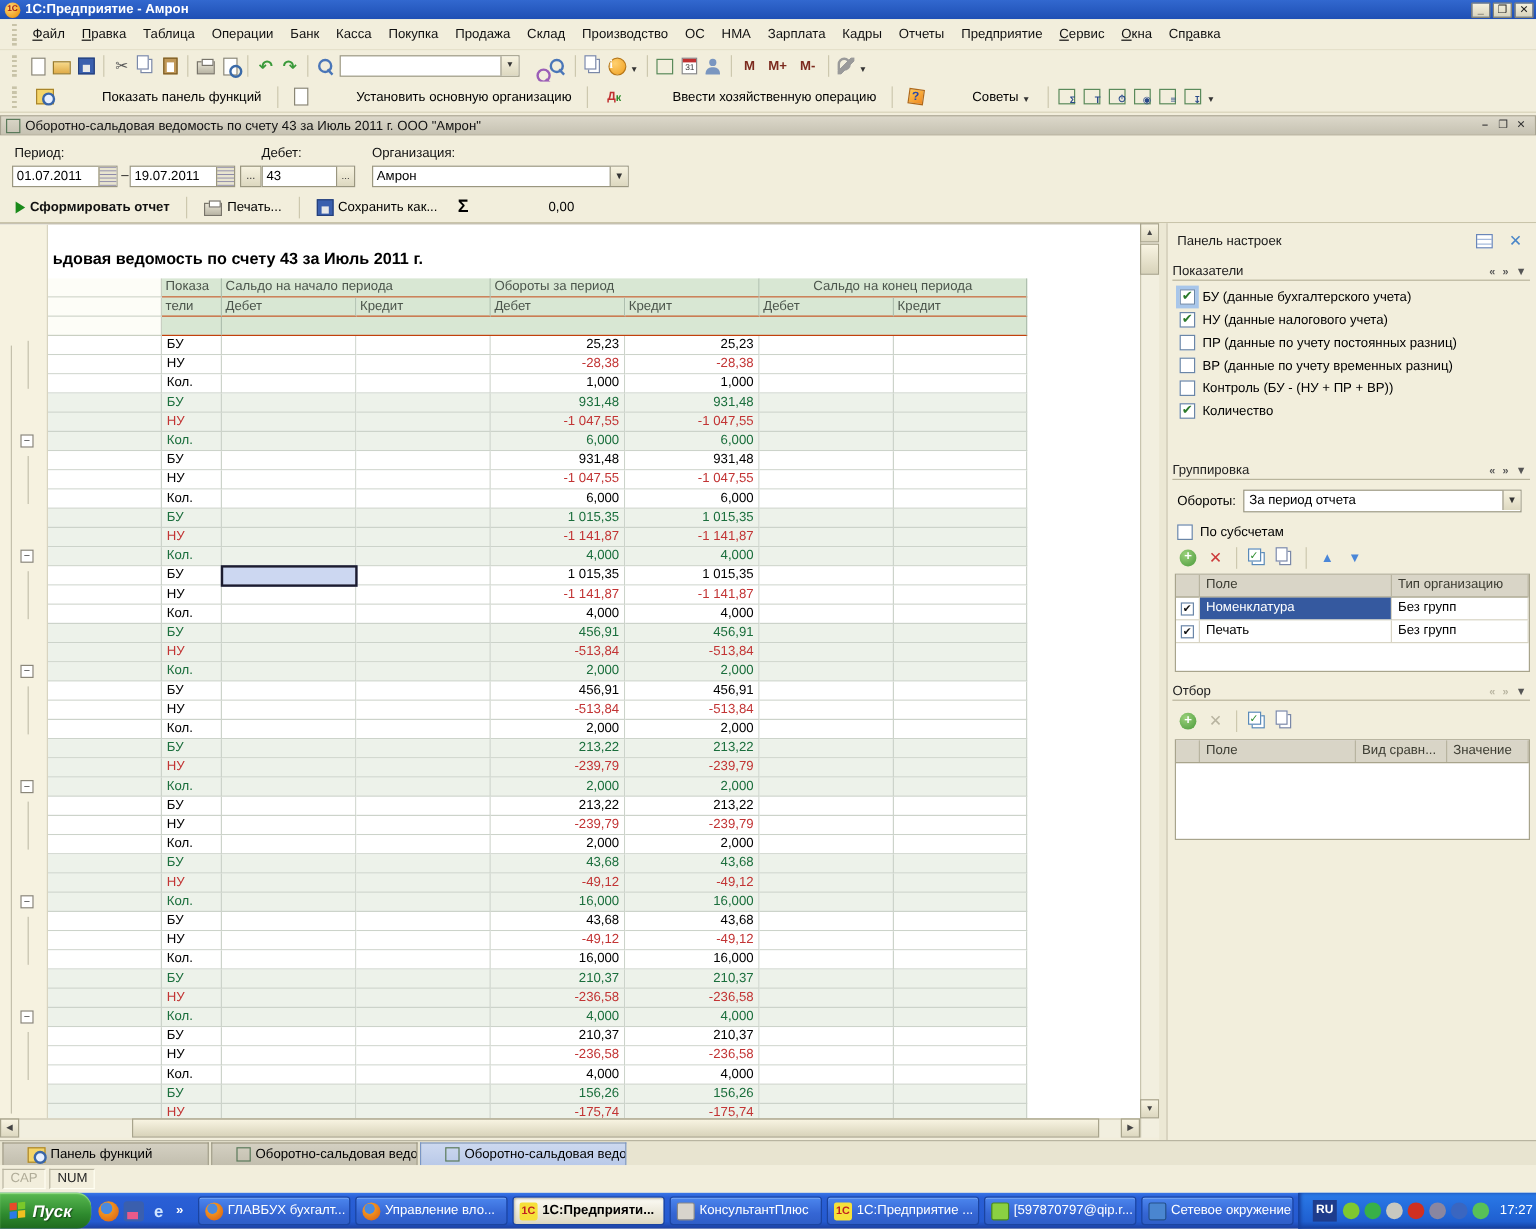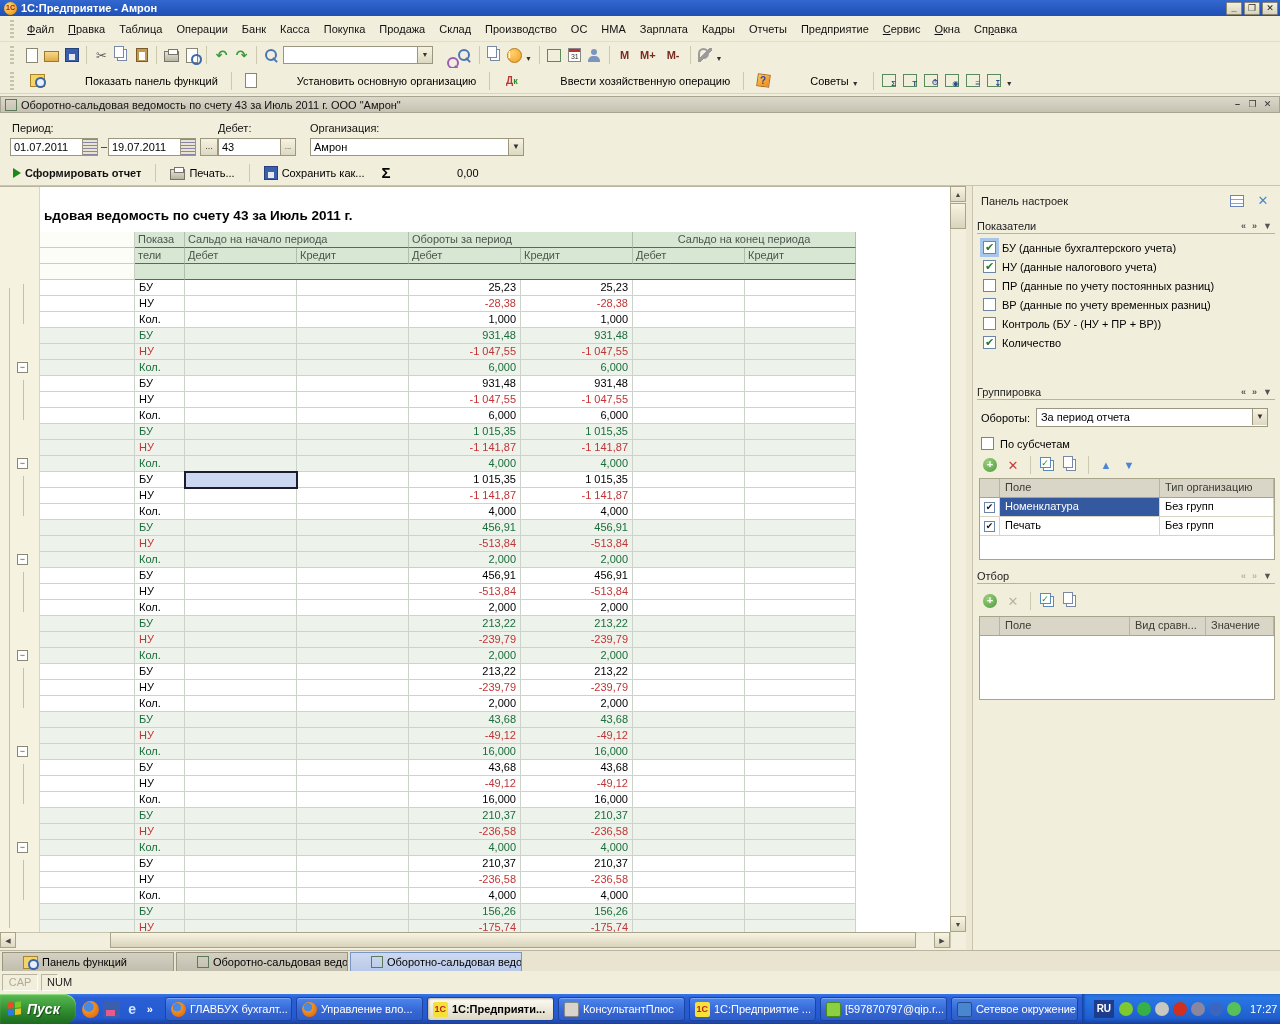--- a/index.html
+++ b/index.html
@@ -158,21 +158,21 @@
   .tabbar { left:0; top:950px; width:1280px; height:21px; background:#e8e4d0; border-top:1px solid #b8b4a0; display:flex; align-items:flex-end; gap:2px; padding:1px 2px 0; }
   .mtab { display:flex; align-items:center; gap:4px; height:19px; padding:0 20px; background:linear-gradient(180deg,#d4d0c2,#c2beae); border:1px solid #9a9682; border-bottom:none; width:172px; overflow:hidden; white-space:nowrap; }
   .mtab.active { background:linear-gradient(180deg,#cdd9f0,#b9c9e8); border-color:#7a96c4; }
   .sheet-ic { width:12px; height:12px; flex:none; background:#fff linear-gradient(#9ab89a 1px,transparent 1px) 0 0/4px 4px,#fff linear-gradient(90deg,#9ab89a 1px,transparent 1px) 0 0/4px 4px; border:1px solid #5a7a5a; }
 
   
   .statusbar { left:0; top:971px; width:1280px; height:23px; background:#f2eedc; display:flex; align-items:center; gap:3px; padding:0 2px; }
   .st-field { height:17px; border:1px solid; border-color:#b8b4a0 #fffef2 #fffef2 #b8b4a0; padding:1px 5px; }
   .st-msg { flex:1; }
   .st-cap { width:36px; text-align:center; color:#b0ac98; }
-  .st-num { width:17px; text-align:left; color:#222; }
+  .st-num { width:38px; text-align:right; color:#222; }
 
   
   .taskbar { left:0; top:994px; width:1280px; height:30px; background:linear-gradient(180deg,#3a77e8 0%,#2a5fd6 12%,#245ad0 80%,#1c3f9e 100%); display:flex; align-items:center; }
   .start-btn { height:30px; padding:0 16px 0 8px; border-radius:0 12px 12px 0; background:linear-gradient(180deg,#5aba52,#2e8a2e 60%,#1e6a1e); box-shadow:inset 0 1px 1px #9ae08a; display:flex; align-items:center; gap:5px; color:#fff; font-weight:bold; font-style:italic; font-size:14px; text-shadow:1px 1px 1px #1a4a1a; }
   .flag { width:14px; height:14px; display:grid; grid-template-columns:6px 6px; grid-template-rows:6px 6px; gap:1px; transform:skewY(-6deg); }
   .flag i:nth-child(1){background:#e84a2a;} .flag i:nth-child(2){background:#7ac82a;} .flag i:nth-child(3){background:#2a7ae8;} .flag i:nth-child(4){background:#f0c020;}
   .qlaunch { display:flex; align-items:center; gap:4px; padding:0 6px; }
   .ql-ic { width:17px; height:17px; border-radius:3px; }
   .ffx { border-radius:50%; background:radial-gradient(circle at 40% 35%,#4a8ae0 0 30%,#f09020 34%,#d85a10); }
   .flp { background:#3a5fae; position:relative; } .flp::after{content:"";position:absolute;left:3px;bottom:2px;width:9px;height:6px;background:#e85a8a;}

